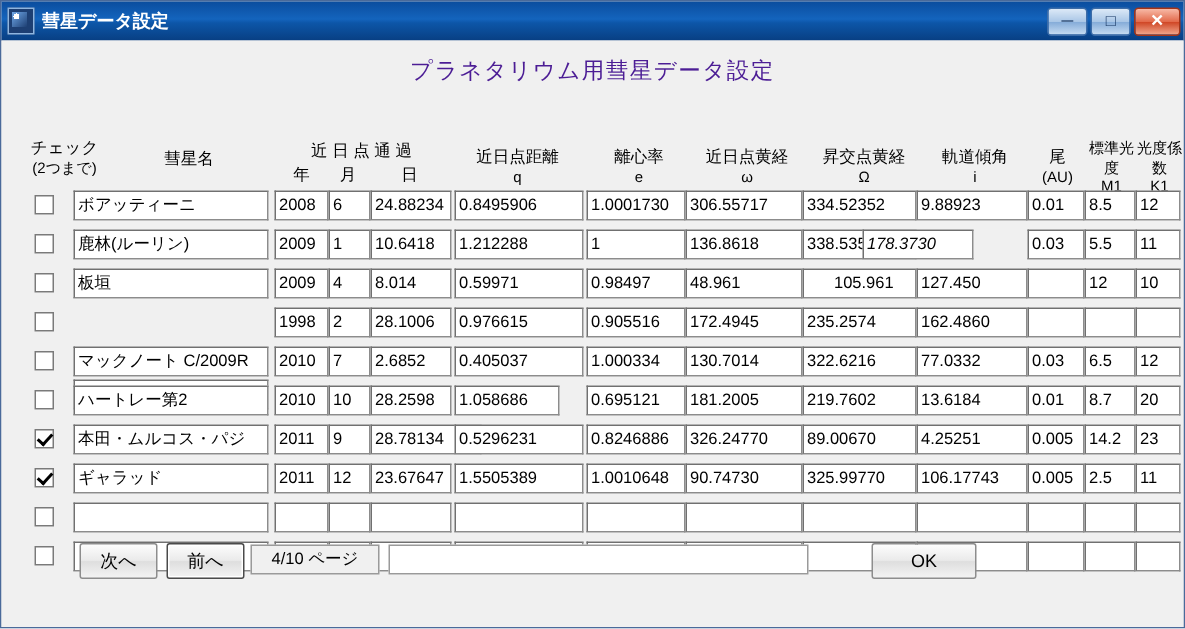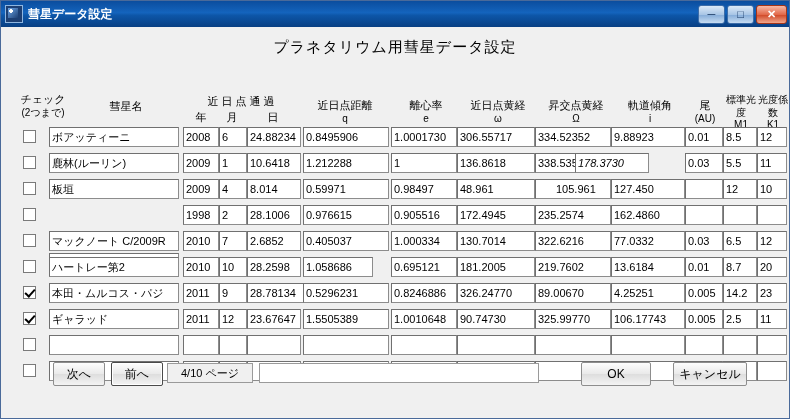--- a/index.html
+++ b/index.html
@@ -84,21 +84,21 @@
   }
   
   .content {
     position: relative;
     height: calc(419px - 26px - 2px);
     background: #f0f0f0;
   }
   .dlg-title {
     text-align: center;
     font-size: 15px;
-    color: #000000;
+    color: #4c1d95;
     padding-top: 11px;
     letter-spacing: 1px;
   }
   
   .headers {
     position: absolute;
     left: 0; top: 36px;
     width: 790px;
     height: 60px;
   }
@@ -417,17 +417,16 @@
           <div class="cell" style="left: 756px; width: 30px; text-align: left;"></div>
         </div>
       </div>
 
     <div class="footer">
       <div class="btn" style="left:52px; top:4px; width:52px; height:24px; line-height:22px;">次へ</div>
       <div class="btn focus" style="left:110px; top:4px; width:52px; height:24px; line-height:22px;">前へ</div>
       <div class="pagebox" style="left:166px; top:5px; width:86px; height:20px; line-height:18px;">4/10 ページ</div>
       <div class="progress" style="left:258px; top:5px; width:280px; height:20px;"></div>
       <div class="btn" style="left:580px; top:4px; width:70px; height:24px; line-height:22px;">OK</div>
-      <div class="btn" style="left:672px; top:4px; width:74px; height:24px; line-height:22px;">キャンセル</div>
     </div>
 
   </div>
 </div>
 
 </body></html>

